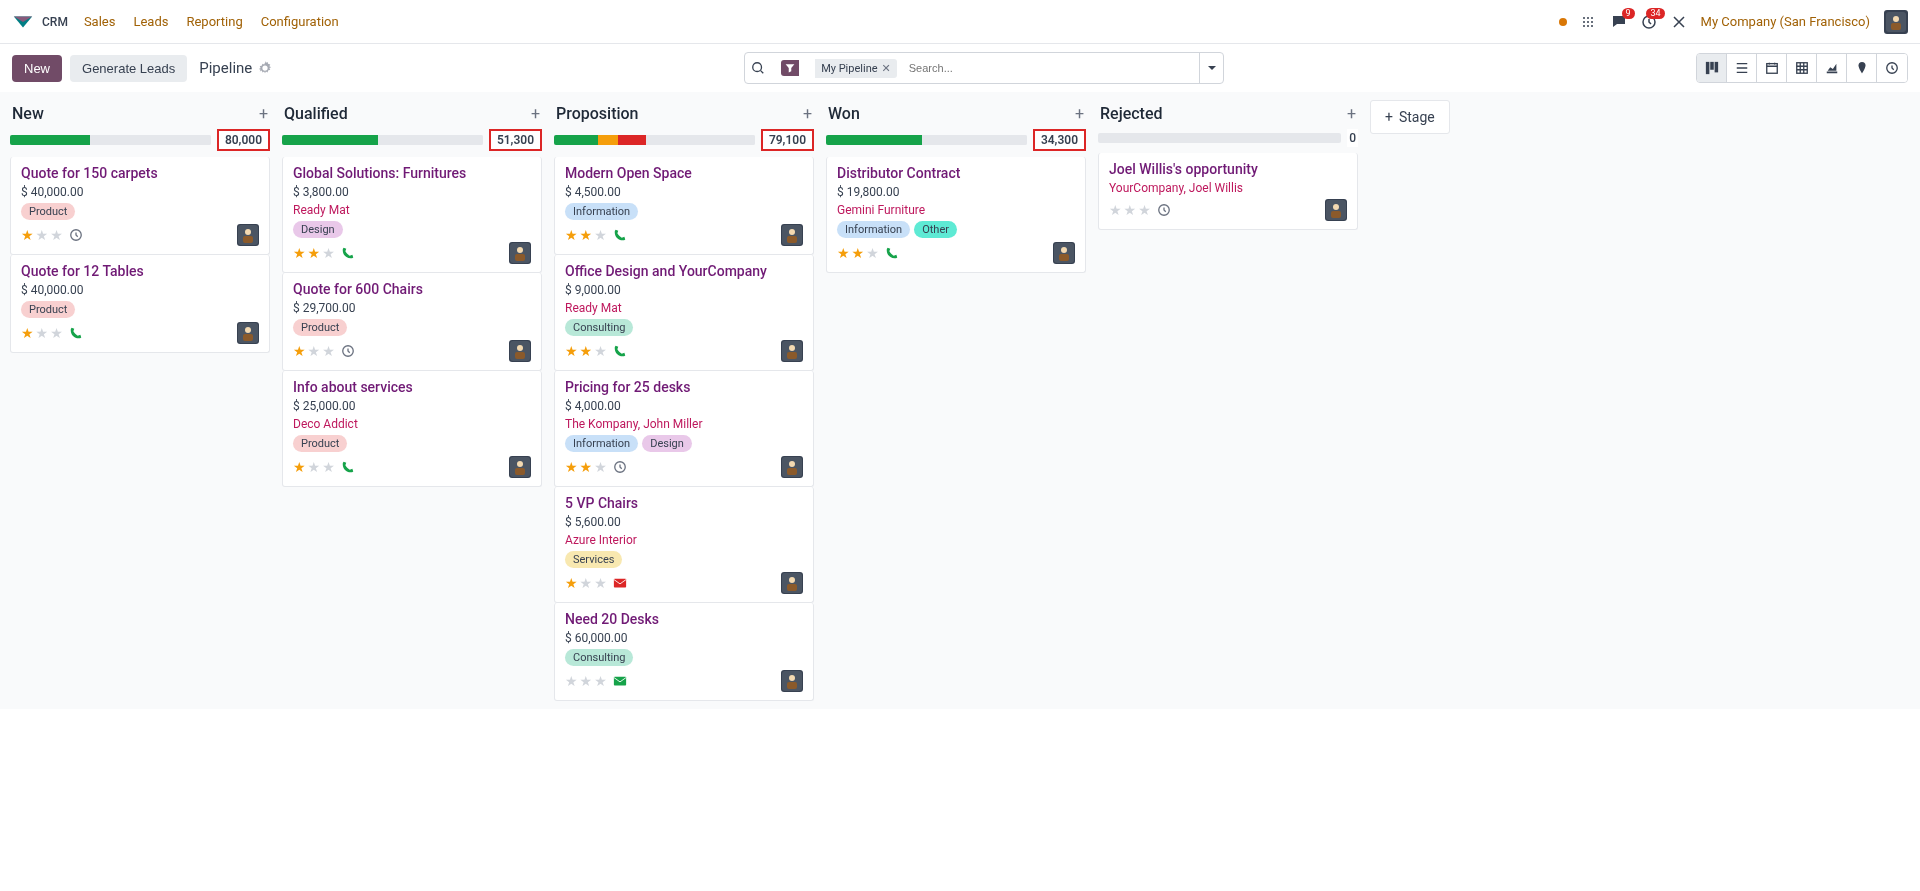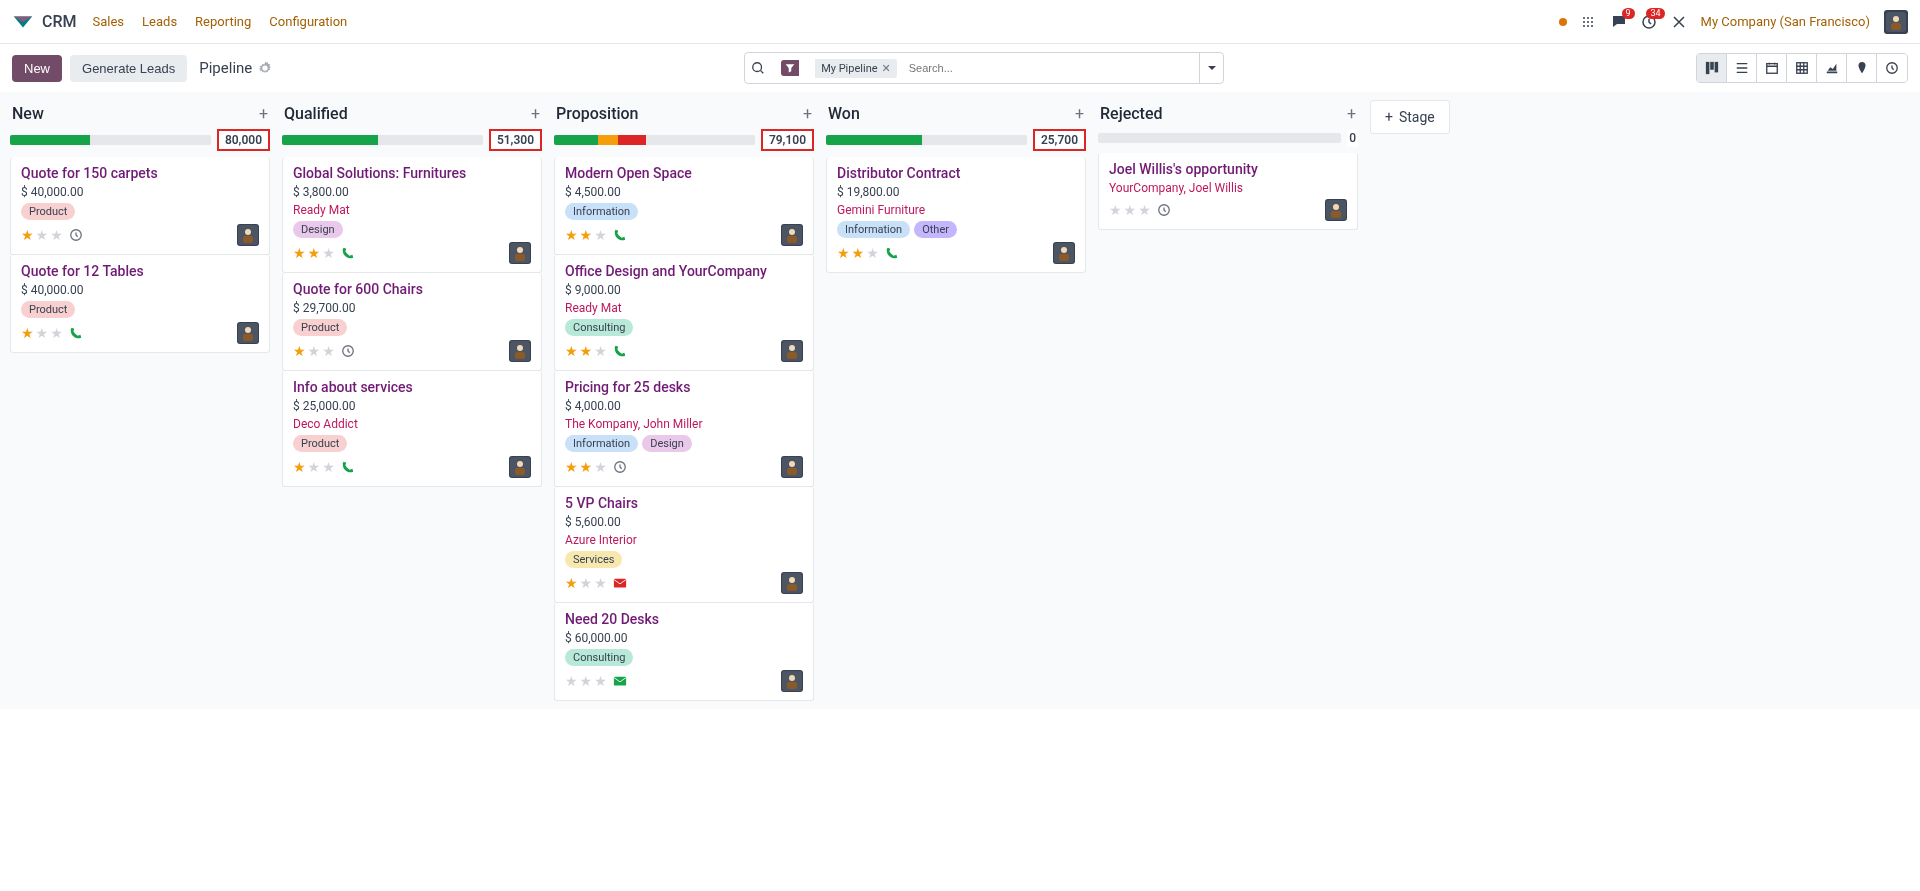--- a/index.html
+++ b/index.html
@@ -1,19 +1,19 @@
 <!DOCTYPE html>
 <html><head>
 <meta charset="utf-8">
 <style>
 * { box-sizing: border-box; margin: 0; padding: 0; }
 body { font-family: -apple-system, BlinkMacSystemFont, "Segoe UI", Roboto, Helvetica, Arial, sans-serif; font-size: 13px; color: #374151; background: #fff; }
 .topbar { display: flex; align-items: center; padding: 4px 12px; border-bottom: 1px solid #e5e7eb; height: 44px; }
 .logo { width: 22px; height: 22px; margin-right: 8px; }
-.app-title { font-size: 16px; font-weight: 500; color: #374151; margin-right: 16px; }
+.app-title { font-size: 12px; font-weight: 500; color: #374151; margin-right: 16px; }
 .topmenu { display: flex; gap: 18px; }
 .topmenu a { color: #a16207; text-decoration: none; font-size: 13px; cursor: pointer; text-align: center; }
 .topbar-right { margin-left: auto; display: flex; align-items: center; gap: 14px; }
 .status-dot { width: 8px; height: 8px; border-radius: 50%; background: #d97706; }
 .icon-btn { position: relative; cursor: pointer; color: #374151; }
 .badge { position: absolute; top: -6px; right: -8px; background: #dc2626; color: #fff; border-radius: 10px; font-size: 9px; padding: 1px 4px; line-height: 1; min-width: 12px; text-align: center;}
 .company { font-size: 13px; color: #a16207; }
 .avatar { width: 24px; height: 24px; border-radius: 3px; background: #374151; display: inline-flex; align-items: center; justify-content: center; font-size: 14px; }
 .toolbar { display: flex; align-items: center; padding: 8px 12px; gap: 8px; }
 .btn-new { background: #714b67; color: #fff; border: none; padding: 6px 12px; border-radius: 4px; font-size: 13px; cursor: pointer; }
@@ -511,29 +511,29 @@
     <div class="col">
     <div class="col-header">
       <span class="col-title">Won</span>
       <span class="col-plus">+</span>
     </div>
     <div class="progress-row">
       <div class="progress-bar">
           <div class="progress-seg" style="background:#16a34a;width:48%"></div>
           <div class="progress-seg" style="background:#e5e7eb;width:52%"></div>
         </div>
-      <span class="col-total">25,700</span>
+      <span class="col-total">34,300</span>
     </div>
   <div class="card">
       <div class="card-title">Distributor Contract</div>
       <div class="card-amount">$ 19,800.00</div>
       <div class="card-sub">Gemini Furniture</div>
       <div class="tags">
           <span class="tag" style="background:#c8e0f8">Information</span>
-          <span class="tag" style="background:#c4b5fd">Other</span>
+          <span class="tag" style="background:#5eead4">Other</span>
         </div>
       <div class="card-footer">
         <div class="stars">
           <span class="star filled">★</span>
             <span class="star filled">★</span>
             <span class="star ">★</span>
           <span class="activity-icon">
               <svg width="14" height="14" viewBox="0 0 16 16" fill="#16a34a">
                 <path d="M3 2l3 1-1 3c1 2 3 4 5 5l3-1 1 3c-1 1-2 1-3 1-5 0-9-4-9-9 0-1 0-2 1-3z"></path>
               </svg>

